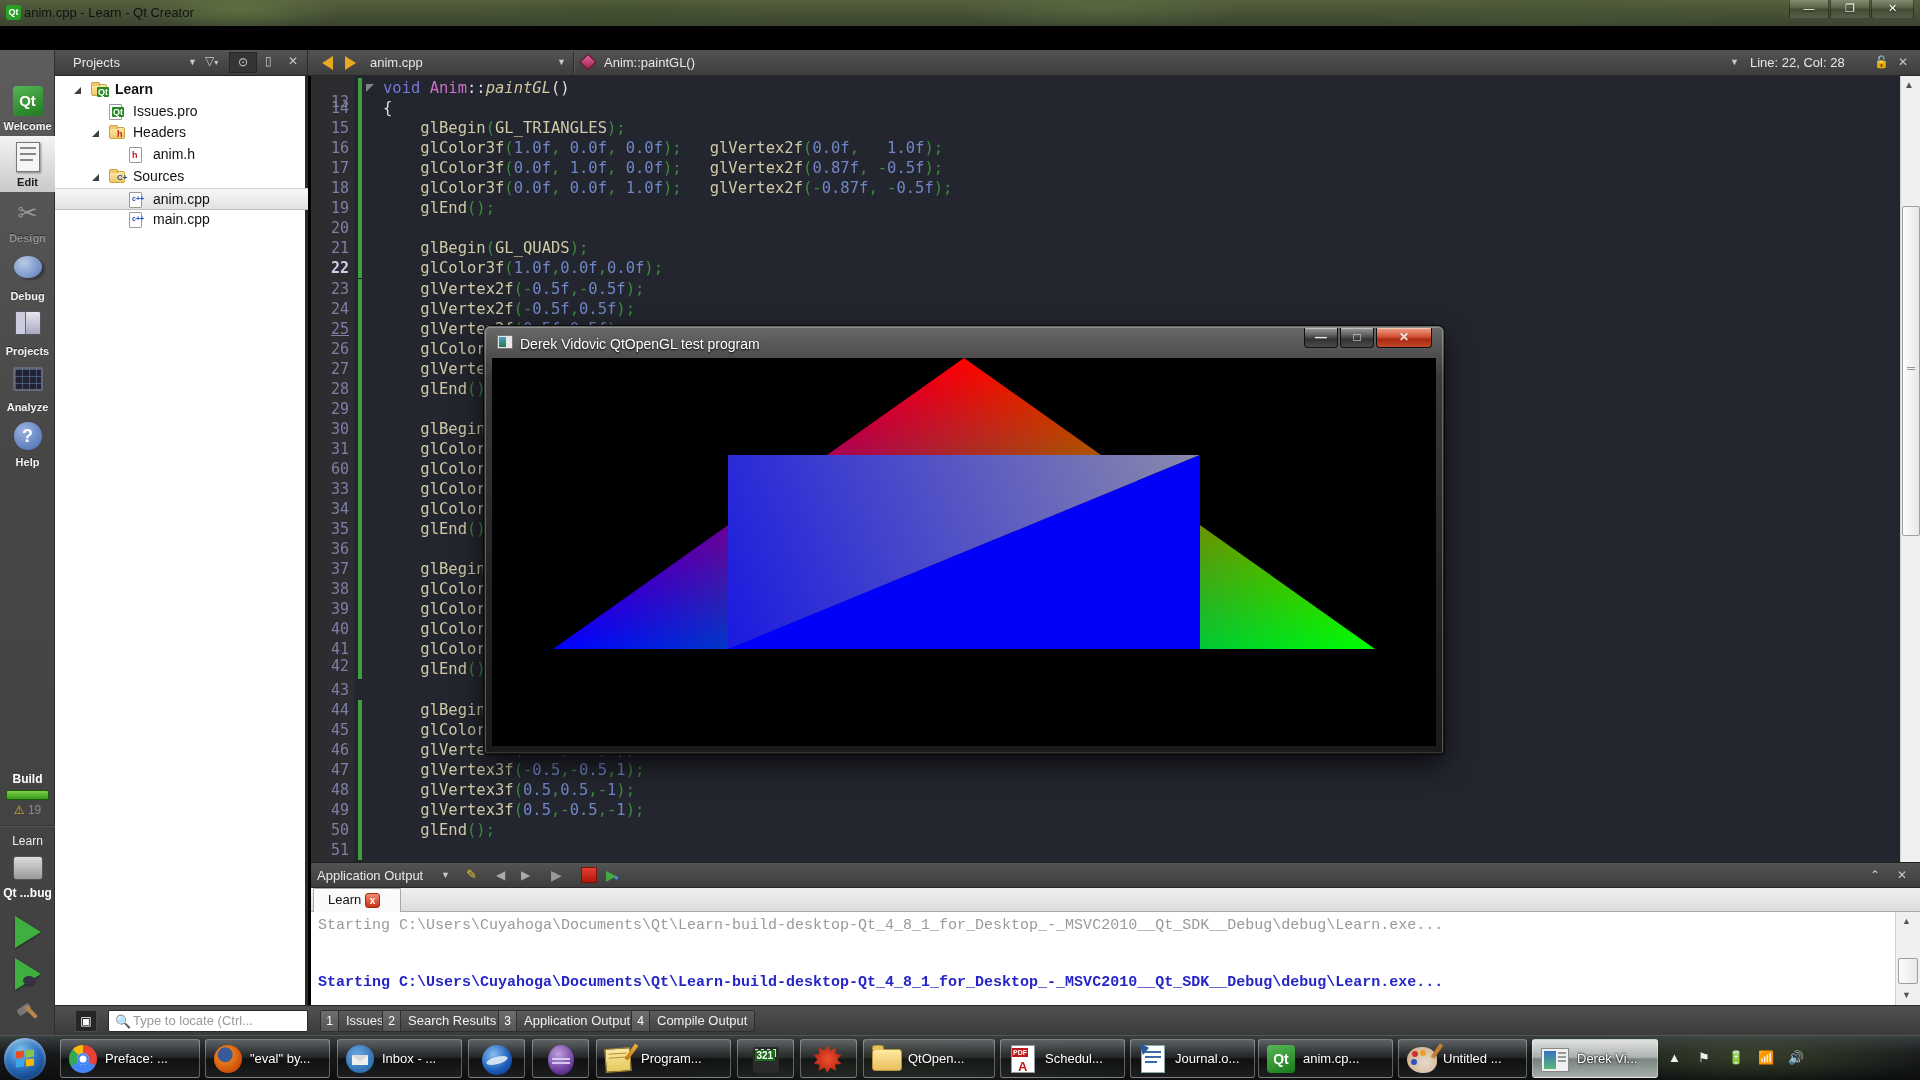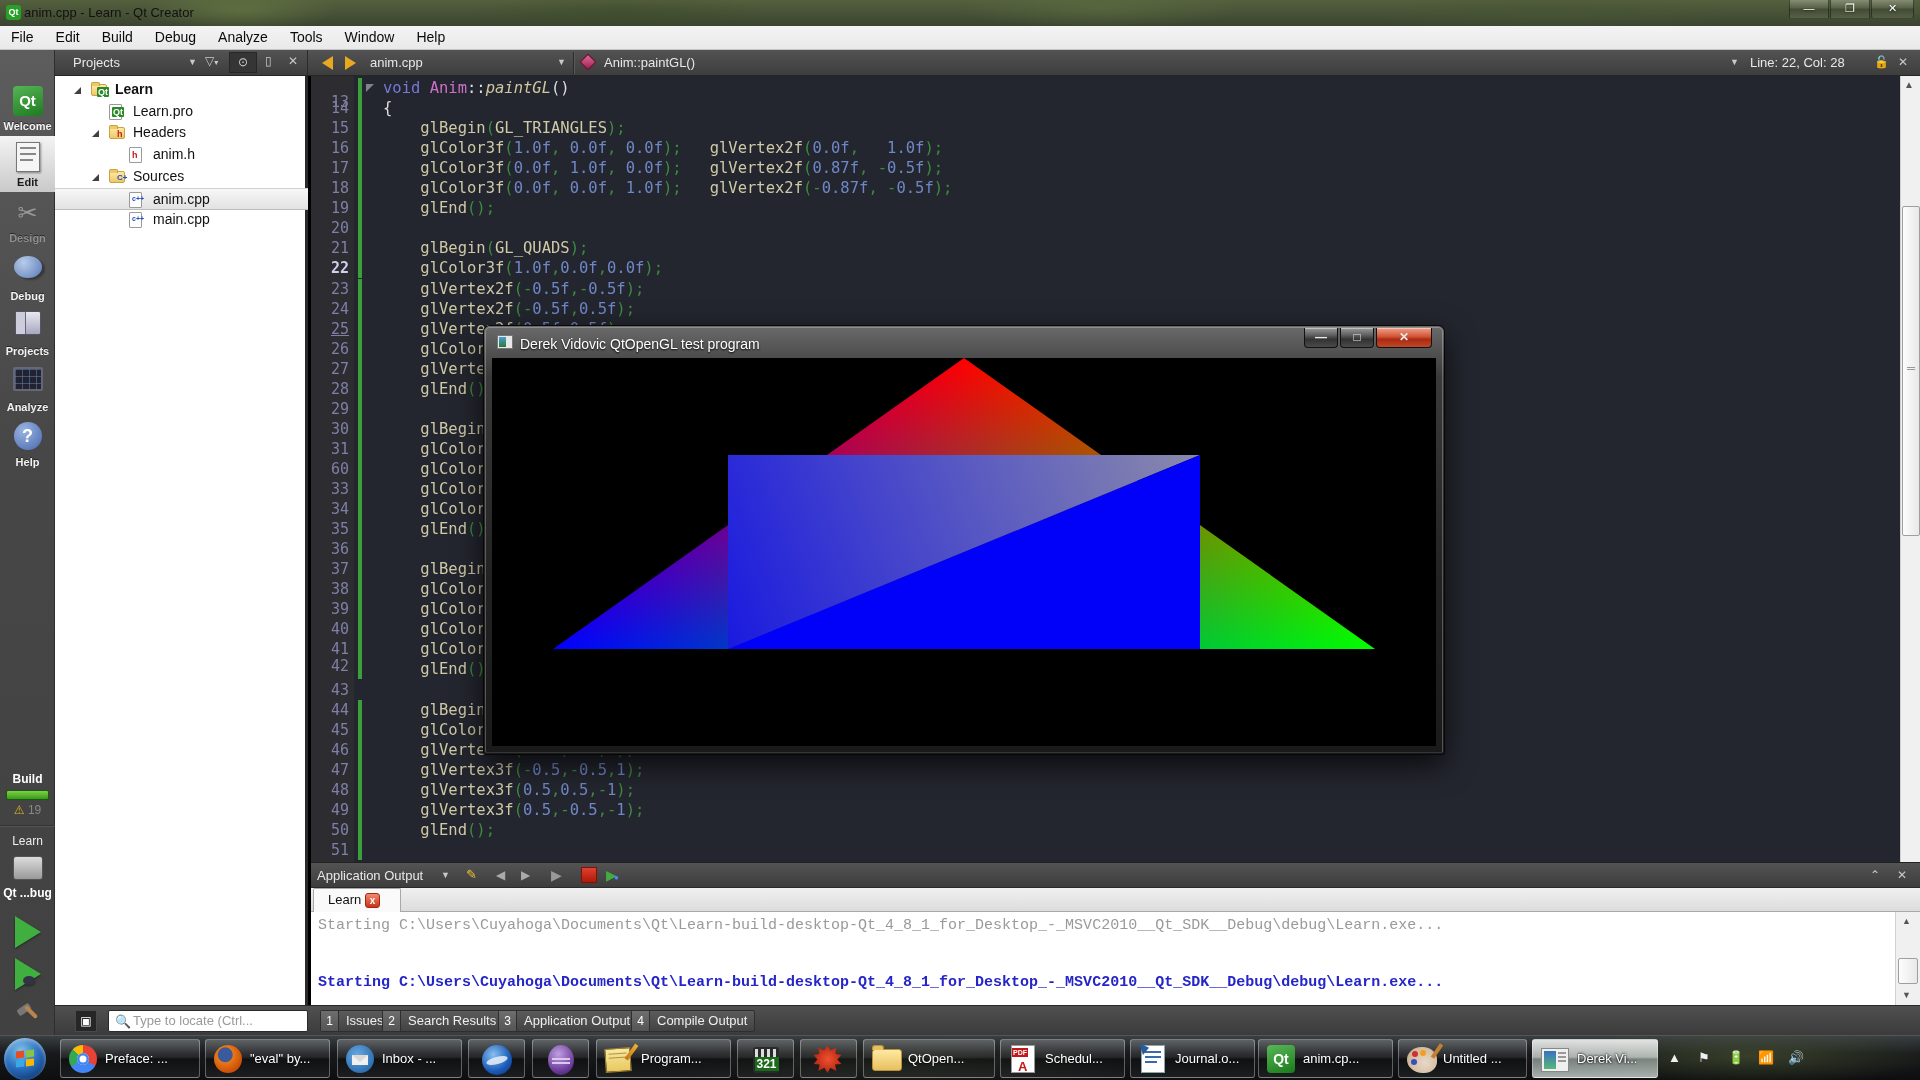--- a/index.html
+++ b/index.html
@@ -131,21 +131,20 @@
 <div class="screen">
 
   <div class="abs titlebar">
     <div class="abs qt-logo" style="left:6px;top:5px;">Qt</div>
     <div class="abs titlebar-text">anim.cpp - Learn - Qt Creator</div>
     <div class="abs winbtn" style="left:1789px;width:40px;">—</div>
     <div class="abs winbtn" style="left:1830px;width:40px;">❐</div>
     <div class="abs winbtn" style="left:1871px;width:43px;border-radius:0 0 3px 3px;">✕</div>
   </div>
 
-  <div class="abs menubar" id="menubar"><div class="menu-item">File</div><div class="menu-item">Edit</div><div class="menu-item">Build</div><div class="menu-item">Debug</div><div class="menu-item">Analyze</div><div class="menu-item">Tools</div><div class="menu-item">Window</div><div class="menu-item">Help</div></div>
 
   <div class="abs toolrow">
     <div class="abs" style="left:55px;top:0;width:253px;height:25px;border-right:1px solid #2b2b2b;">
       <span class="abs tool-text" style="left:18px;top:5px;">Projects</span>
       <span class="abs tool-icon" style="left:133px;top:7px;font-size:9px;">▼</span>
       <span class="abs tool-icon" style="left:150px;top:4px;">▽<span style="font-size:8px;">▾</span></span>
       <span class="abs" style="left:174px;top:2px;width:28px;height:21px;background:#353535;border:1px solid #272727;color:#ccc;text-align:center;line-height:19px;font-size:12px;">⊙</span>
       <span class="abs tool-icon" style="left:210px;top:4px;">▯</span>
       <span class="abs tool-icon" style="left:233px;top:4px;">✕</span>
     </div>
@@ -245,21 +244,21 @@
           </div>
         </div>
         <span class="tlabel" style="left: 60px; font-weight: bold;">Learn</span>
       </div>
       <div class="abs tree-row" style="top: 24.7px;">
         <div style="position: absolute; left: 54px; top: 0px;">
           <div class="filei">
             <span class="fbadge" style="color:#fff;background:#2a8a2a;padding:0 1px;border-radius:1px;">Qt</span>
           </div>
         </div>
-        <span class="tlabel" style="left: 78px; font-weight: normal;">Learn.pro</span>
+        <span class="tlabel" style="left: 78px; font-weight: normal;">Issues.pro</span>
       </div>
       <div class="abs tree-row" style="top: 46.4px;">
         <div class="expander" style="left: 37px;"></div>
         <div style="position: absolute; left: 54px; top: 0px;">
           <div class="folder">
             <span class="fbadge" style="color:#c02020;">h</span>
           </div>
         </div>
         <span class="tlabel" style="left: 78px; font-weight: normal;">Headers</span>
       </div>
@@ -521,21 +520,21 @@
             <div style="position:absolute;left:3px;top:8px;width:18px;height:1px;background:#b09040;"></div>
             <div style="position:absolute;right:-4px;top:-5px;width:4px;height:18px;background:linear-gradient(180deg,#f0b030,#c07818);transform:rotate(40deg);"></div>
           </div>
         </div>
         <div class="tb-label">Program...</div>
       </div>
       <div class="task-btn" style="left: 737px; width: 57px;">
         <div class="tb-ico center">
           <div style="width:26px;height:26px;margin:2px;background:#2a2a2a;border-radius:3px;position:relative;">
             <div style="position:absolute;left:2px;top:2px;right:2px;height:8px;background:repeating-linear-gradient(90deg,#ddd 0 3px,#2a2a2a 3px 6px);"></div>
-            <div style="position:absolute;left:2px;bottom:2px;color:#fff;font-size:12px;font-weight:bold;background:#1a6a1a;padding:0 2px;">321</div>
+            <div style="position:absolute;left:2px;bottom:12px;color:#fff;font-size:10px;font-weight:bold;background:#1a6a1a;padding:0 2px;">321</div>
           </div>
         </div>
       </div>
       <div class="task-btn" style="left: 800px; width: 57px;">
         <div class="tb-ico center">
           <div style="width:28px;height:28px;background:radial-gradient(circle,#f05030,#a01808);clip-path:polygon(50% 0,61% 20%,82% 9%,78% 32%,100% 35%,85% 52%,100% 68%,77% 70%,82% 93%,60% 81%,50% 100%,39% 81%,17% 93%,22% 70%,0 68%,14% 52%,0 35%,21% 32%,17% 9%,38% 20%);"></div>
         </div>
       </div>
       <div class="task-btn" style="left: 863px; width: 132px;">
         <div class="tb-ico">

